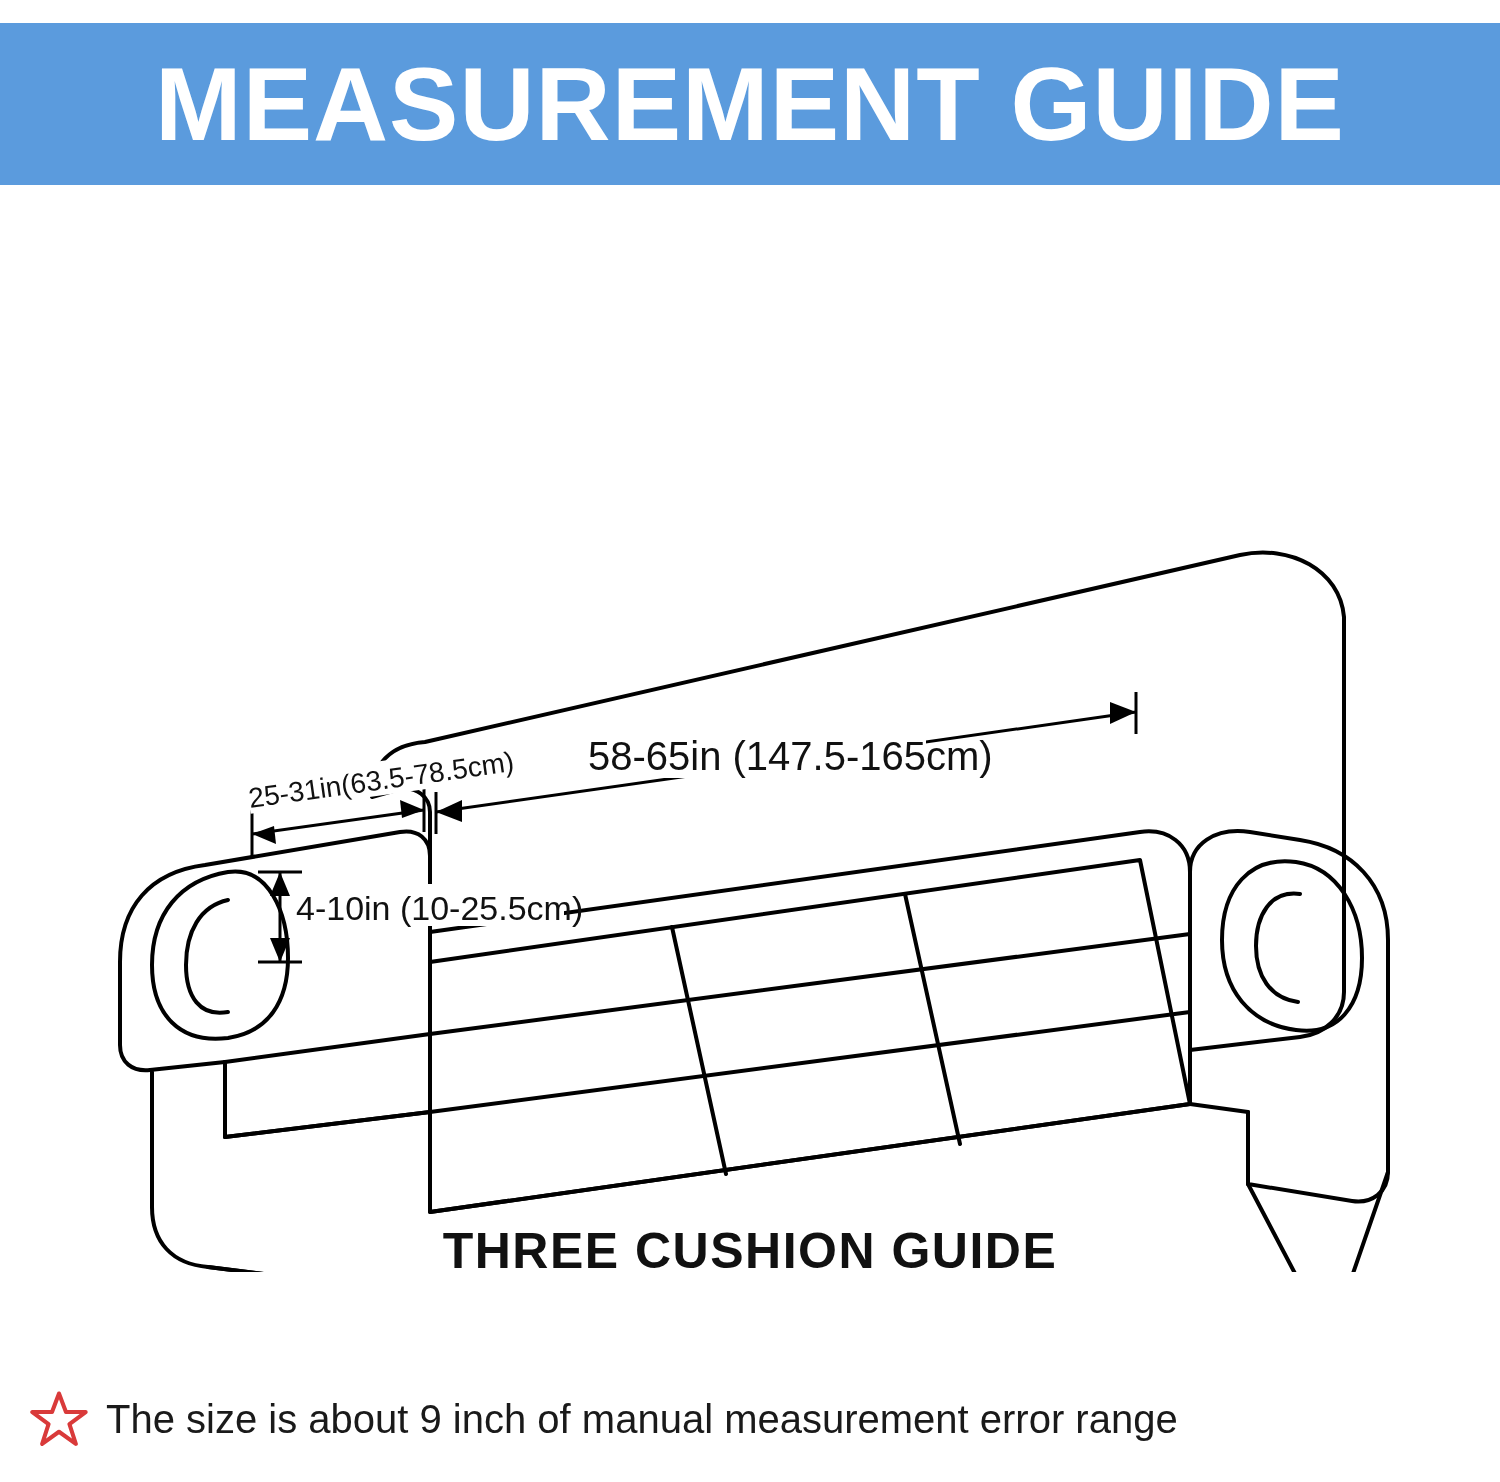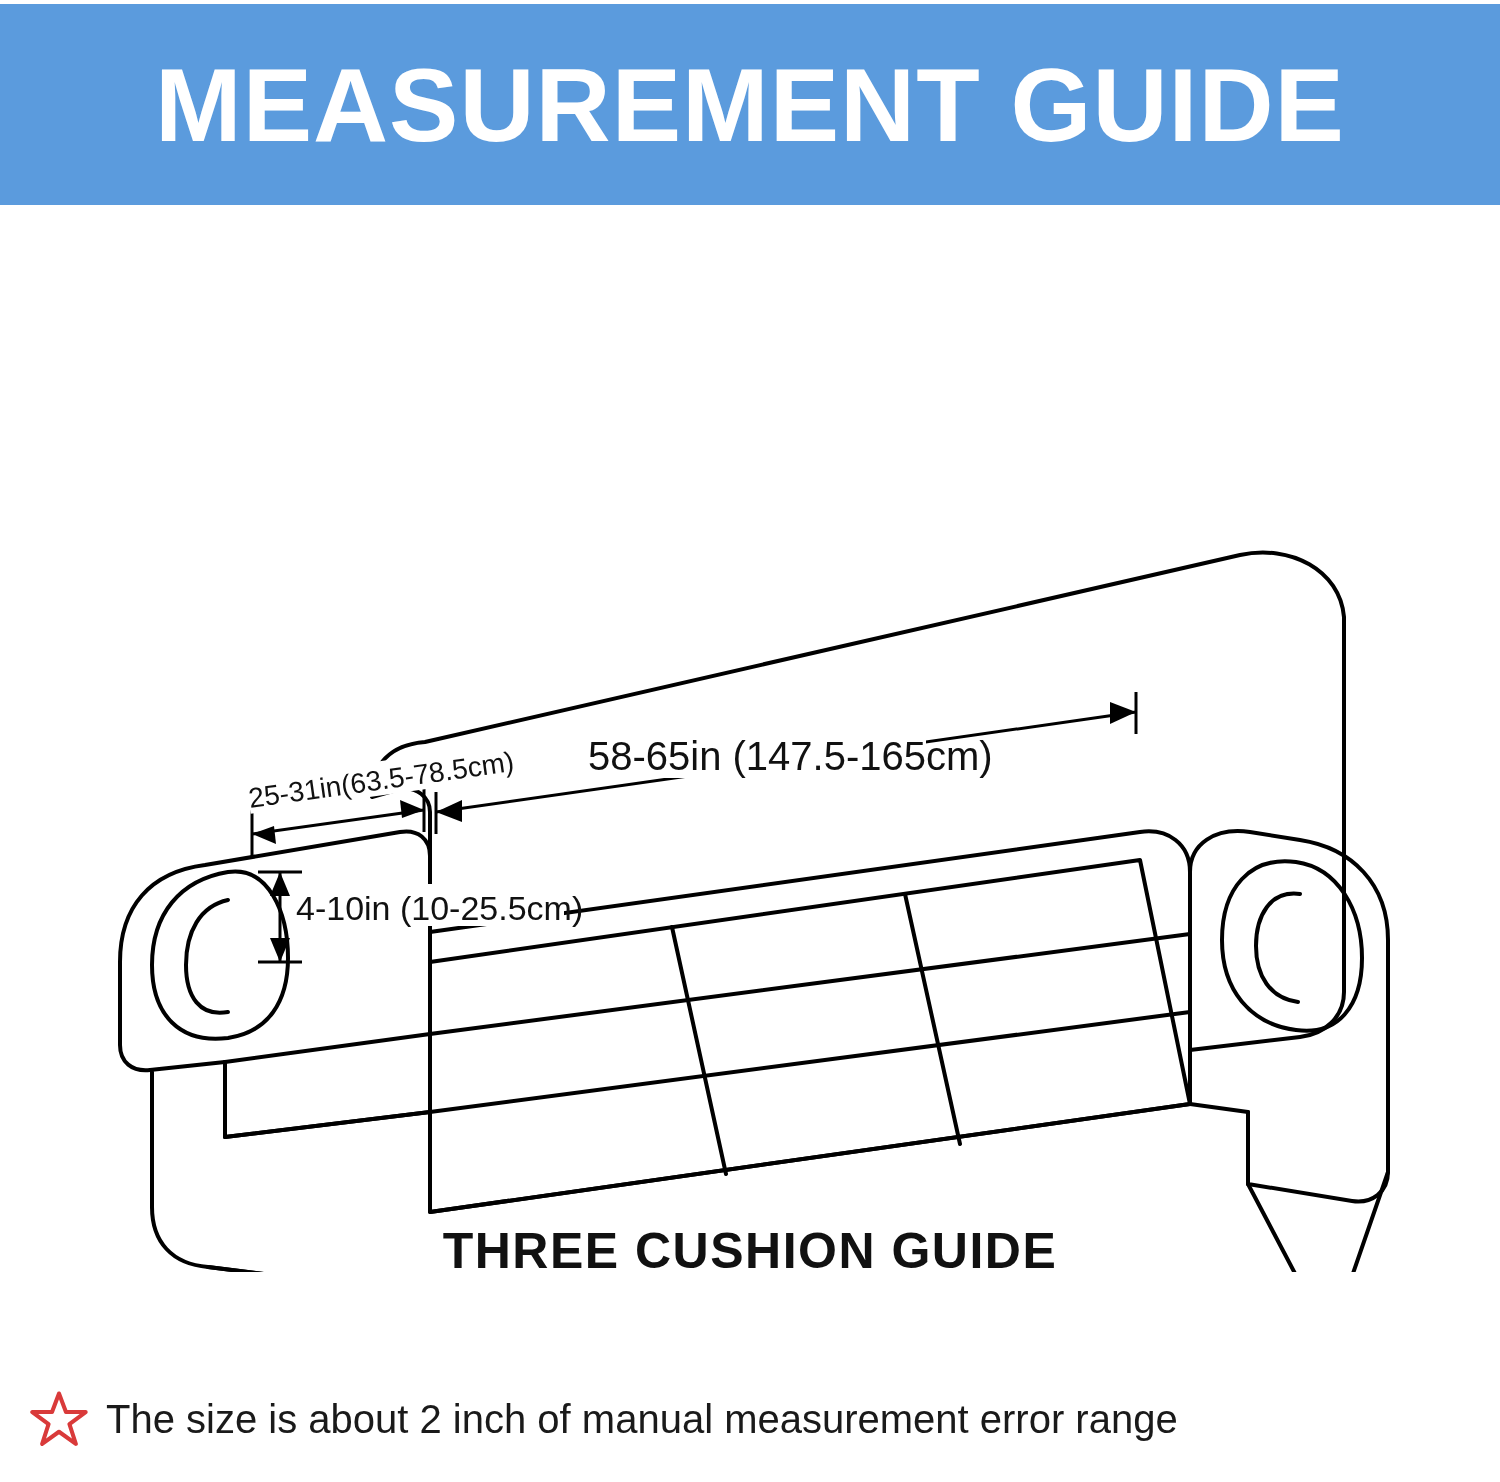--- a/index.html
+++ b/index.html
@@ -12,23 +12,23 @@
     height: 1482px;
     position: relative;
     font-family: "Liberation Sans", sans-serif;
     overflow: hidden;
   }
 
   
   #header-banner {
     position: absolute;
     left: 0;
-    top: 4px;
-    width: 1500px;
-    height: 201px;
+    top: 23px;
+    width: 1500px;
+    height: 162px;
     background: #5b9bdd;
     display: flex;
     align-items: center;
     justify-content: center;
   }
   #header-title {
     color: #ffffff;
     font-size: 104px;
     font-weight: bold;
     letter-spacing: 1px;
@@ -230,14 +230,14 @@
     <text x="296" y="748" font-family="Liberation Sans, sans-serif" font-size="34" fill="#111111">4-10in (10-25.5cm)</text>
   </svg>
 </div>
 
 <div id="caption">THREE CUSHION GUIDE</div>
 
 <div id="footer-note">
   <svg id="footer-star" viewBox="0 0 100 100">
     <polygon points="50,6 62,38 96,38 68,59 79,93 50,72 21,93 32,59 4,38 38,38" fill="none" stroke="#d93a3a" stroke-width="7" stroke-linejoin="round"></polygon>
   </svg>
-  <div id="footer-text">The size is about 2 inch of manual measurement error range</div>
+  <div id="footer-text">The size is about 9 inch of manual measurement error range</div>
 </div>
 
 </body></html>

